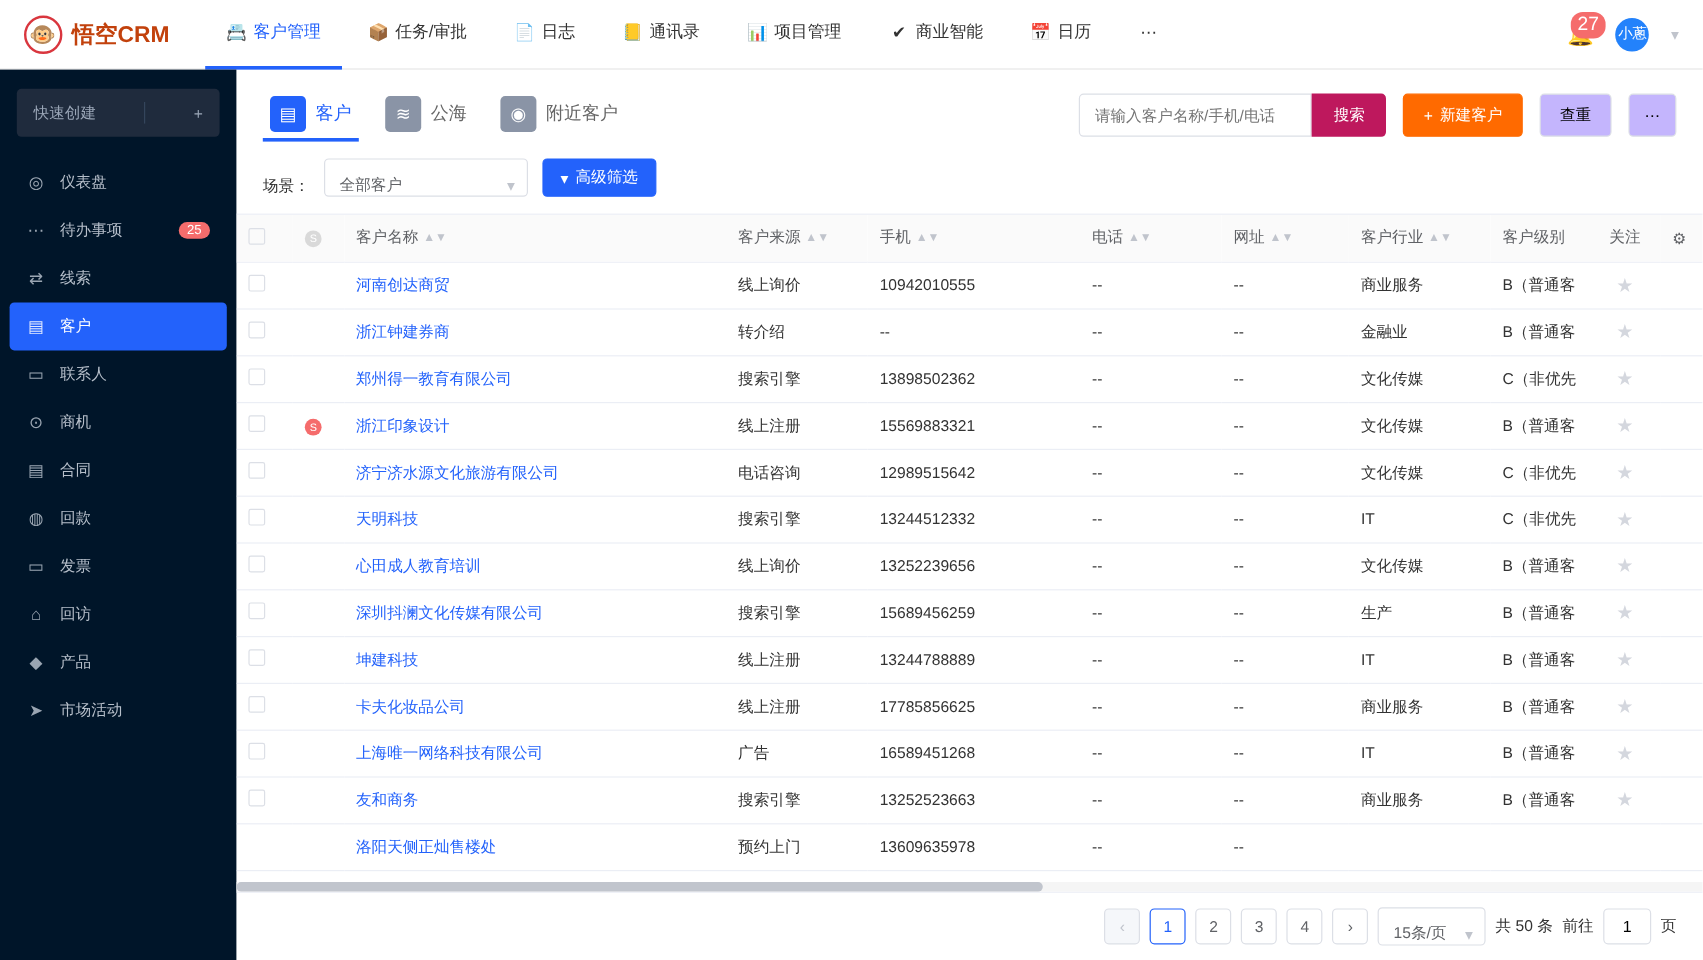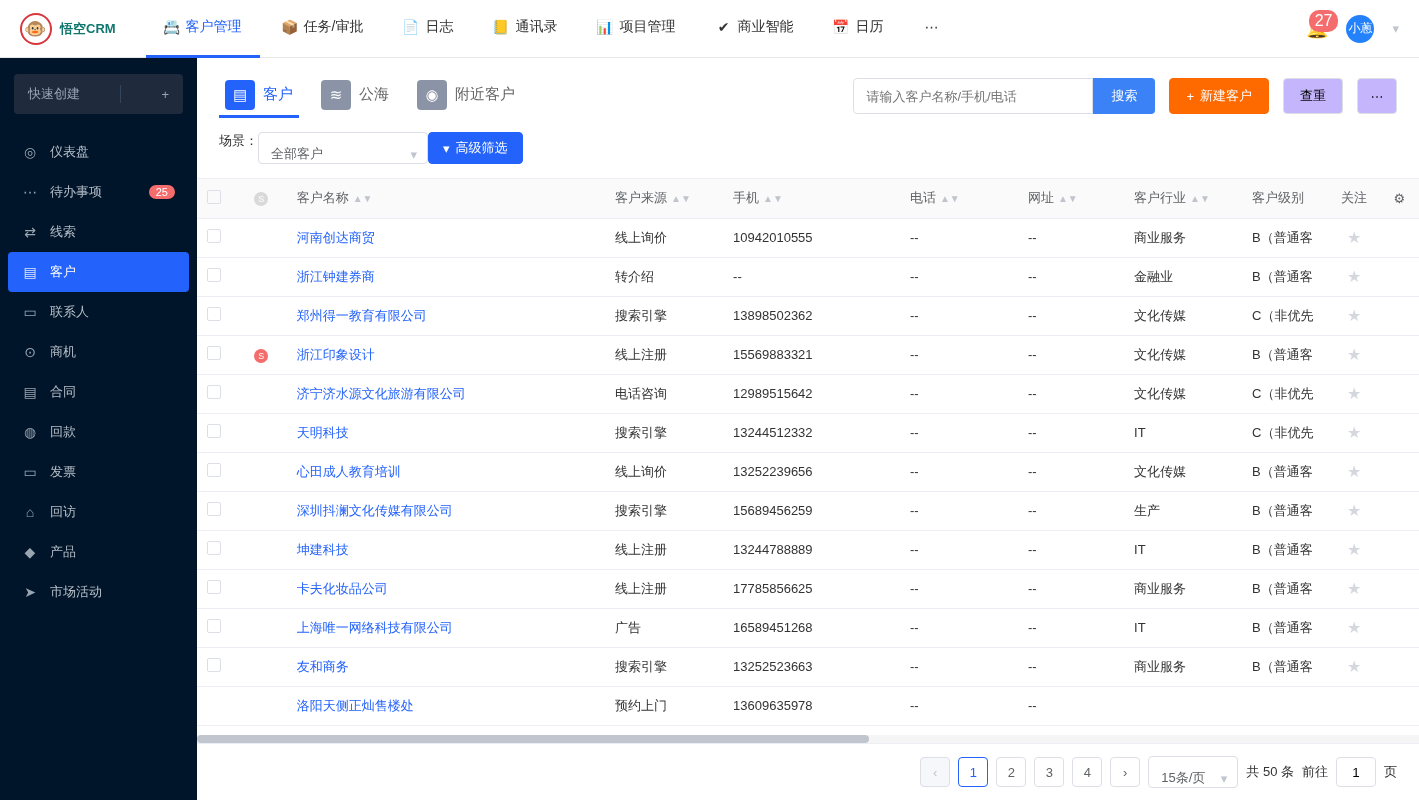--- a/index.html
+++ b/index.html
@@ -1,20 +1,20 @@
 <!DOCTYPE html>
 <html><head>
 <meta charset="utf-8">
 <style>
 *{margin:0;padding:0;box-sizing:border-box;font-family:-apple-system,BlinkMacSystemFont,"Segoe UI","PingFang SC","Microsoft YaHei",sans-serif}
 body{background:#fff;color:#333;font-size:13px}
 .top-nav{height:58px;border-bottom:1px solid #e6e6e6;display:flex;align-items:center;padding:0 20px}
 .logo{display:flex;align-items:center;gap:8px;margin-right:30px}
 .logo-icon{width:32px;height:32px;background:#fff;border:2px solid #d9363e;border-radius:50%;display:flex;align-items:center;justify-content:center;font-size:18px}
-.logo-text{font-weight:600;font-size:13px;color:#0f766e}
+.logo-text{font-weight:600;font-size:19px;color:#c2410c}
 .nav-items{display:flex;gap:4px;flex:1}
 .nav-item{display:flex;align-items:center;gap:6px;padding:0 18px;height:58px;cursor:pointer;color:#333;font-size:14px;border-bottom:3px solid transparent}
 .nav-item.active{color:#2362fb;border-bottom-color:#2362fb;font-weight:500}
 .nav-icon{width:16px;height:16px;display:inline-flex;align-items:center;justify-content:center}
 .nav-right{display:flex;align-items:center;gap:18px}
 .bell{position:relative;font-size:18px;color:#999}
 .badge{position:absolute;top:-8px;right:-10px;background:#f56c6c;color:#fff;font-size:16px;border-radius:10px;padding:2px 6px;min-width:18px;text-align:center}
 .avatar{width:28px;height:28px;border-radius:50%;background:#2382fb;color:#fff;display:flex;align-items:center;justify-content:center;font-size:12px}
 .layout{display:flex;height:calc(100vh - 58px)}
 .sidebar{width:197px;background:#001529;color:#b6bfca;display:flex;flex-direction:column;padding-top:16px}
@@ -26,26 +26,26 @@
 .side-icon{width:16px;height:16px;display:inline-flex;align-items:center;justify-content:center;font-size:14px;opacity:.85}
 .main{flex:1;display:flex;flex-direction:column;overflow:hidden}
 .toolbar{padding:16px 22px 0;display:flex;align-items:center;gap:14px;flex-wrap:wrap}
 .tab-group{display:flex;gap:16px}
 .tab{display:flex;align-items:center;gap:8px;height:44px;padding:0 6px;cursor:pointer;border-bottom:3px solid transparent;color:#666;font-size:15px}
 .tab.active{color:#2362fb;border-bottom-color:#2362fb}
 .tab-icon{width:30px;height:30px;border-radius:4px;display:flex;align-items:center;justify-content:center;color:#fff;font-size:15px}
 .tab.active .tab-icon{background:#2362fb}
 .tab:not(.active) .tab-icon{background:#8a94a6}
 .search-wrap{display:flex;margin-left:auto}
-.search-input{width:240px;height:36px;border:1px solid #dcdfe6;border-radius:4px 0 0 4px;padding:0 12px;font-size:13px;outline:none}
-.search-btn{height:36px;padding:0 18px;background:#3b82f6;color:#fff;border:none;border-radius:0 4px 4px 0;cursor:pointer;font-size:13px}
+.search-input{width:194px;height:36px;border:1px solid #dcdfe6;border-radius:4px 0 0 4px;padding:0 12px;font-size:13px;outline:none}
+.search-btn{height:36px;padding:0 18px;background:#be185d;color:#fff;border:none;border-radius:0 4px 4px 0;cursor:pointer;font-size:13px}
 .btn{height:36px;padding:0 16px;border-radius:4px;cursor:pointer;font-size:13px;display:inline-flex;align-items:center;gap:6px;border:1px solid #dcdfe6;background:#c4b5fd}
 .btn-primary{background:#ff6a00;color:#fff;border-color:#ff6a00}
 .btn-more{width:40px;justify-content:center}
-.filter-row{padding:14px 22px;display:flex;align-items:flex-start;gap:0}
+.filter-row{padding:14px 22px;display:flex;align-items:flex-end;gap:12px}
 .select{height:32px;border:1px solid #dcdfe6;border-radius:4px;padding:12px 28px 0 12px;font-size:13px;background:#fff;min-width:170px;position:relative;display:flex;align-items:center;color:#606266}
 .select::after{content:"▾";position:absolute;right:10px;color:#c0c4cc}
 .btn-filter{background:#2362fb;color:#fff;border-color:#2362fb;height:32px;padding:0 14px}
 .table-wrap{flex:1;overflow:auto;border-top:1px solid #ebeef5}
 table{width:100%;border-collapse:collapse;table-layout:fixed}
 th,td{padding:0 10px;height:39px;text-align:left;border-bottom:1px solid #ebeef5;white-space:nowrap;overflow:hidden;text-overflow:ellipsis;font-size:13px}
 th{background:#fafafa;color:#606266;font-weight:500;position:sticky;top:0}
 .sort{color:#c0c4cc;font-size:10px;margin-left:4px;display:inline-flex;flex-direction:column;line-height:6px;vertical-align:middle}
 td.link{color:#2362fb;cursor:pointer}
 .chk{width:14px;height:14px;border:1px solid #dcdfe6;border-radius:2px;display:inline-block}

